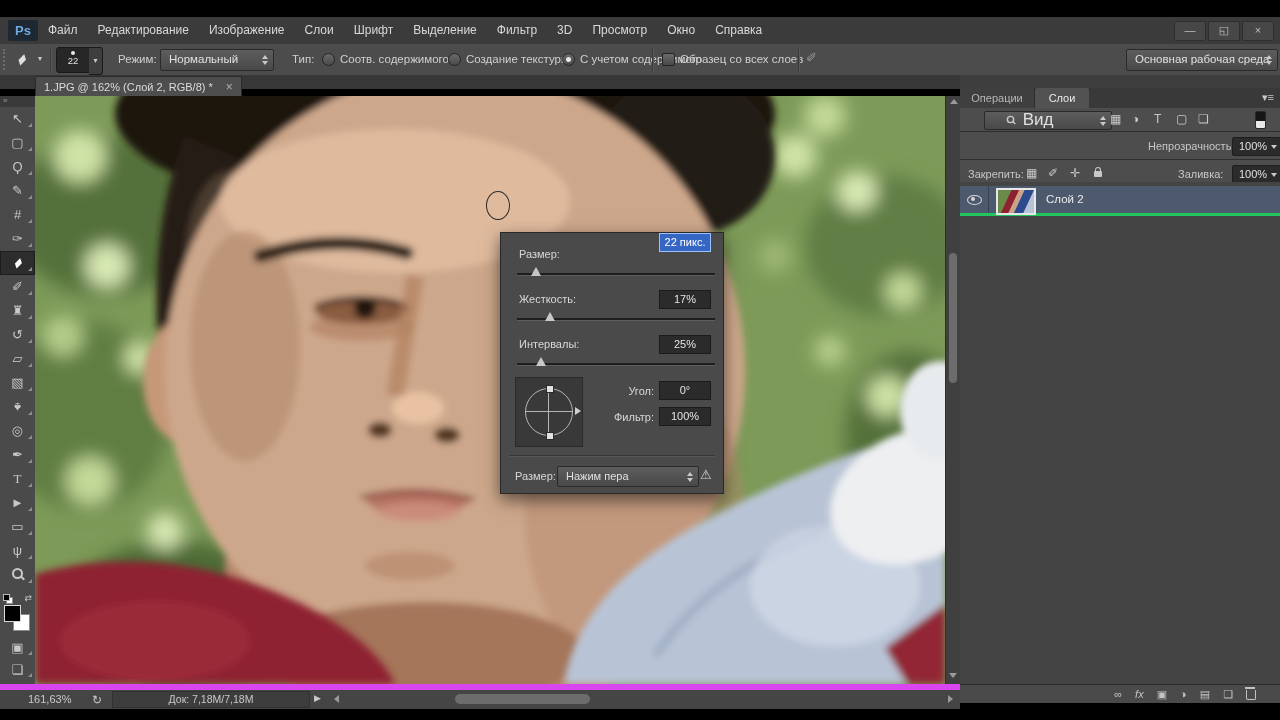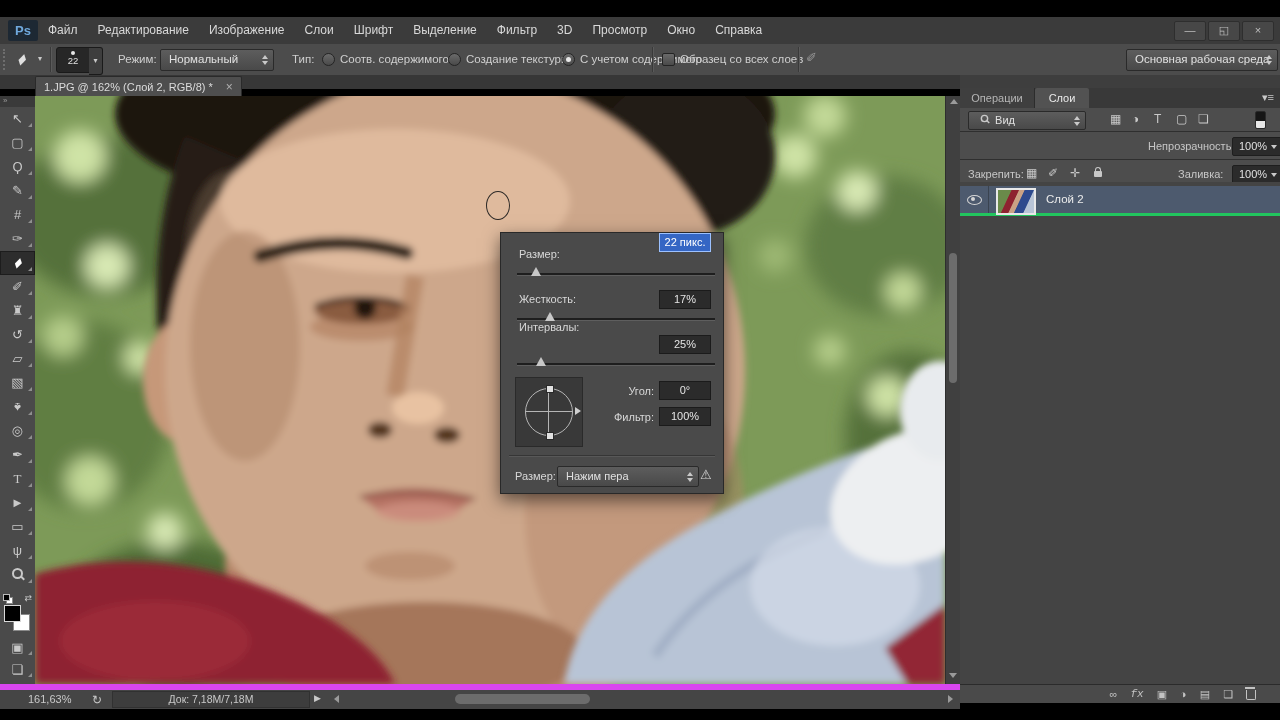--- a/index.html
+++ b/index.html
@@ -84,21 +84,21 @@
   .harr{position:absolute;top:5px;width:0;height:0}
   
   #rpanel{position:absolute;left:960px;top:88px;width:320px;height:615px;background:#4d4d4d}
   #rtabs{position:relative;height:20px;background:#393939}
   .rtab{position:absolute;top:0;height:20px;font-size:11px;line-height:20px;text-align:center}
   #tab-actions{left:0;width:74px;background:#3f3f3f;color:#b5b5b5;border-right:1px solid #2c2c2c}
   #tab-layers{left:75px;width:54px;background:#525252;color:#eaeaea;border-radius:2px 2px 0 0}
   #pmenu{position:absolute;right:6px;top:3px;color:#c9c9c9;font-size:11px}
   .prow{position:relative;border-bottom:1px solid #2f2f2f}
   #filterrow{height:23px}
-  #viewdd{left:8px;top:3px;width:88px;height:17px;line-height:16px;font-size:11px;padding-left:10px}
+  #viewdd{left:24px;top:3px;width:88px;height:17px;line-height:16px;font-size:17px;padding-left:20px}
   .ficon{position:absolute;top:4px;font-size:12px;color:#c9c9c9}
   #ftoggle{position:absolute;right:14px;top:3px;width:9px;height:16px;border-radius:2px;border:1px solid #2a2a2a;
     background:linear-gradient(#161616 55%,#e8e8e8 55%)}
   #blendrow{height:27px}
   #blenddd{left:8px;top:4px;width:172px;height:19px;line-height:18px}
   .plabel{position:absolute;font-size:11px;color:#c6c6c6}
   .valbox{position:absolute;width:48px;height:17px;background:#2b2b2b;border:1px solid #1e1e1e;border-radius:2px;
     font-size:11px;color:#e0e0e0;line-height:16px;padding-left:6px}
   .dn::after{content:"";position:absolute;right:4px;top:7px;border-left:3px solid transparent;
     border-right:3px solid transparent;border-top:4px solid #c9c9c9}
@@ -111,21 +111,21 @@
   #layerrow{position:absolute;left:0;top:4px;width:352px;height:27px;background:#4d5a6e;border-bottom:3px solid #22c55e}
   #eyecell{position:absolute;left:0;top:0;width:28px;height:27px;border-right:1px solid #3a4350}
   .eye{position:absolute;left:7px;top:9px;width:13px;height:8px;border:1px solid #d5d5d5;border-radius:50%}
   .eye::after{content:"";position:absolute;left:3px;top:1px;width:4px;height:4px;border-radius:50%;background:#d5d5d5}
   #lthumb{position:absolute;left:36px;top:2px;width:36px;height:23px;border:2px solid #e8e8e8;
     background:linear-gradient(115deg,#6a8a4a 0%,#6a8a4a 28%,#8e2230 30%,#8e2230 44%,#caa285 46%,#caa285 56%,#2e4a8e 58%,#2e4a8e 76%,#b8c4d6 78%)}
   #lname{position:absolute;left:86px;top:7px;font-size:11.5px;color:#ececec}
   #rbottom{position:absolute;left:0;top:596px;width:320px;height:19px;background:#4a4a4a;border-top:1px solid #2b2b2b;
     display:flex;justify-content:flex-end;align-items:center;gap:13px;padding-right:24px;box-sizing:border-box}
   .bico{font-size:11px;color:#c3c3c3}
-  .fx{font-style:italic;font-family:Liberation Mono, monospace}
+  .fx{font-style:italic;font-family:Liberation Sans, sans-serif}
   .trash{display:inline-block;width:8px;height:9px;border:1px solid #c3c3c3;border-top:none;
     border-radius:0 0 2px 2px;position:relative;margin-top:2px}
   .trash::before{content:"";position:absolute;top:-3px;left:-2px;width:10px;height:2px;background:#c3c3c3}
   
   #popup{position:absolute;left:500px;top:232px;width:222px;height:260px;background:#4a4a4a;
     border:1px solid #292929;box-shadow:0 6px 16px rgba(0,0,0,.55)}
   #popup .lbl{position:absolute;font-size:11px;color:#d8d8d8}
   #popup .box{position:absolute;width:50px;height:17px;background:#2b2b2b;border:1px solid #1b1b1b;
     font-size:11px;color:#e4e4e4;text-align:center;line-height:16px}
   #popup .box.selfield{background:#3566c4;border:1px solid #9cc1ff;color:#fff}
@@ -407,21 +407,21 @@
   <span class="lbl" style="left:18px;top:15px">Размер:</span>
   <div class="box selfield" style="left:158px;top:0">22 пикс.</div>
   <div class="track" style="top:40px"></div>
   <div class="thumb" style="left:30px;top:34px"></div>
 
   <span class="lbl" style="left:18px;top:60px">Жесткость:</span>
   <div class="box" style="left:158px;top:57px">17%</div>
   <div class="track" style="top:85px"></div>
   <div class="thumb" style="left:44px;top:79px"></div>
 
-  <span class="lbl" style="left:18px;top:88px">Интервалы:</span>
+  <span class="lbl" style="left:18px;top:105px">Интервалы:</span>
   <div class="box" style="left:158px;top:102px">25%</div>
   <div class="track" style="top:130px"></div>
   <div class="thumb" style="left:35px;top:124px"></div>
 
   <div id="anglebox">
     <div class="circ"></div>
     <div class="hl"></div>
       <div class="vl"></div>
     <div class="hnd" style="top:7px"></div>
     <div class="hnd" style="top:54px"></div>

